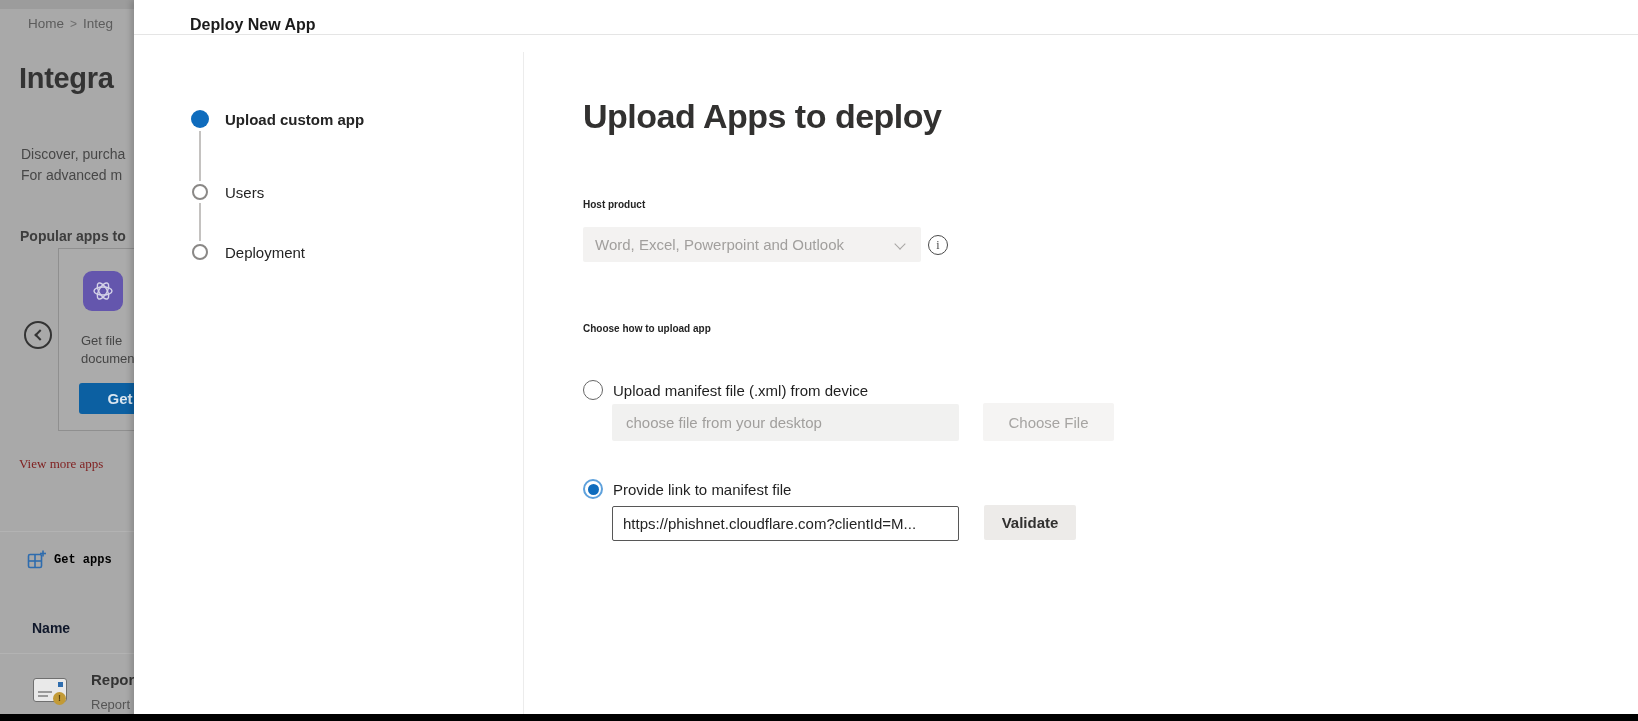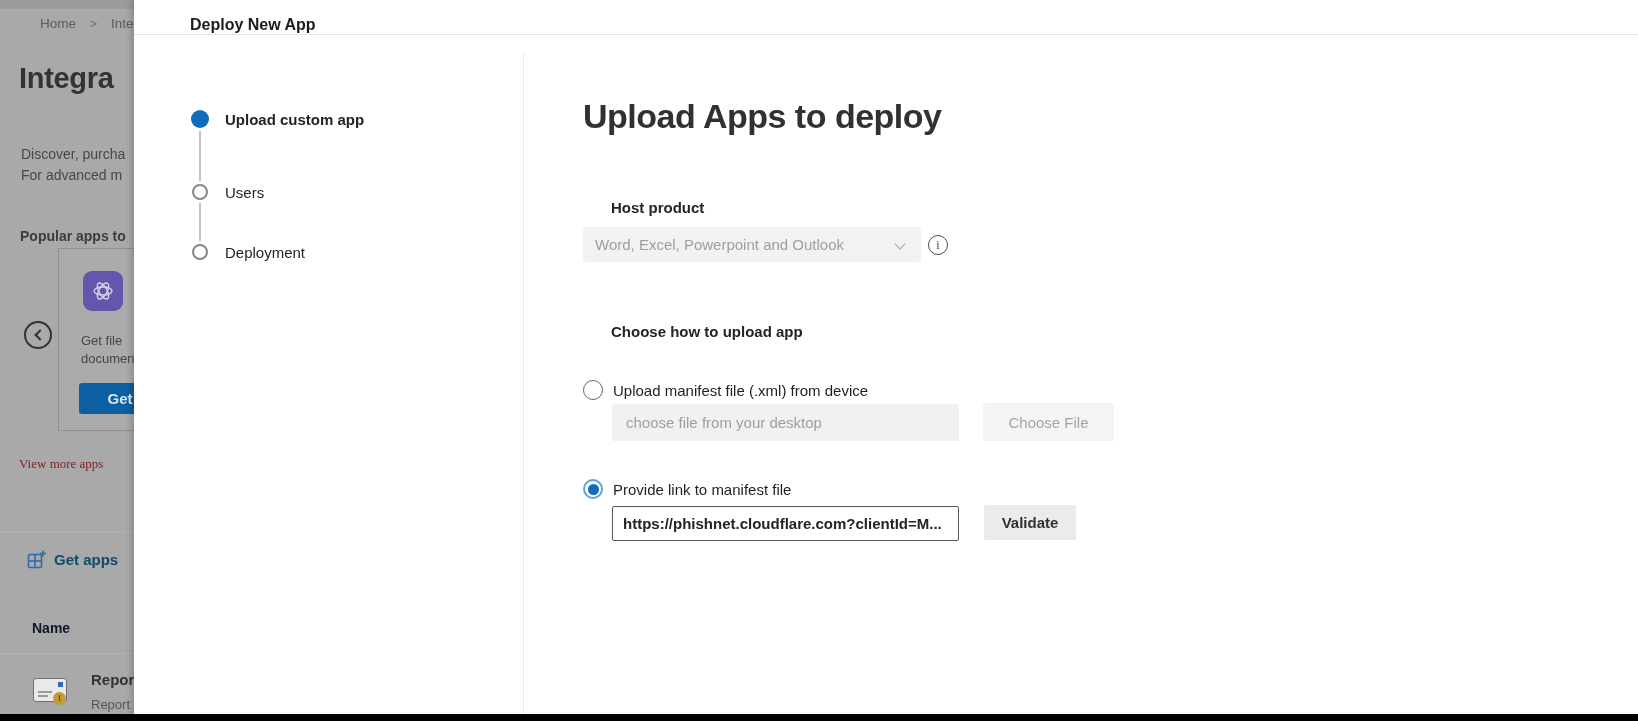--- a/index.html
+++ b/index.html
@@ -3,37 +3,37 @@
 <meta charset="utf-8">
 <style>
   * { margin:0; padding:0; box-sizing:border-box; }
   html,body { width:1638px; height:721px; overflow:hidden; }
   body { font-family:"Liberation Sans", sans-serif; }
   .screen { position:relative; width:1638px; height:721px; background:#ffffff; overflow:hidden; }
 
   
   .bg { position:absolute; left:0; top:0; width:134px; height:721px; background:#a9a9a9; overflow:hidden; }
   .bg-topband { position:absolute; left:0; top:0; width:134px; height:9px; background:#9c9c9c; }
-  .breadcrumb { position:absolute; left:28px; top:16px; display:flex; align-items:center; gap:14px; font-size:13.5px; color:#5c5c5c; white-space:nowrap;margin-left:12px; }
+  .breadcrumb { position:absolute; left:28px; top:16px; display:flex; align-items:center; gap:6px; font-size:13.5px; color:#5c5c5c; white-space:nowrap; }
   .breadcrumb .sep { font-size:12px; color:#6e6e6e; }
   .bg-title { position:absolute; left:19px; top:62px; font-size:29px; font-weight:bold; color:#333333; letter-spacing:-0.3px; white-space:nowrap;text-align:center; }
   .bg-intro { position:absolute; left:21px; top:144px; font-size:14px; color:#474747; line-height:21px; white-space:nowrap; }
   .bg-section { position:absolute; left:20px; top:228px; font-size:14px; font-weight:bold; color:#3d3d3d; white-space:nowrap; }
 
   .card { position:absolute; left:58px; top:248px; width:110px; height:183px; border:1px solid #8f8f8f; background:#abababo; background:#ababab; }
   .adobe { position:absolute; left:24px; top:22px; width:40px; height:40px; border-radius:9px; background:#6456ad; display:flex; align-items:center; justify-content:center; }
   .card-line { position:absolute; left:22px; font-size:13px; color:#454545; white-space:nowrap; }
   .get-btn { position:absolute; left:20px; top:134px; width:82px; height:31px; background:#0c60a2; border:none; border-radius:3px; color:#dbe6f0; font-size:15px; font-weight:bold; font-family:inherit; cursor:pointer; }
   .carousel { position:absolute; left:24px; top:321px; width:28px; height:28px; border-radius:50%; border:2px solid #333333; background:transparent; cursor:pointer; }
   .chev-left { position:absolute; left:10px; top:8px; width:8px; height:8px; border-left:2px solid #333333; border-bottom:2px solid #333333; transform:rotate(45deg); }
   .view-more { position:absolute; left:19px; top:456px; font-family:"Liberation Serif", serif; font-size:13px; color:#7f1d1d; white-space:nowrap; cursor:pointer; }
   .hr { position:absolute; left:0; width:134px; height:1px; background:#b3b3b3; }
   .hr1 { top:531px; } .hr2 { top:653px; }
   .get-apps { position:absolute; left:27px; top:550px; display:flex; align-items:center; gap:8px; cursor:pointer; }
-  .get-apps-label { font-size:15px; font-weight:600; color:#0c4a6e; white-space:nowrap; }
+  .get-apps-label { font-size:12px; font-weight:600; color:#000000; white-space:nowrap;font-family:Liberation Mono, monospace; }
   .name-header { position:absolute; left:32px; top:620px; font-size:14px; font-weight:bold; color:#0f172a; }
   .mail-row { position:absolute; left:33px; top:671px; width:110px; height:45px; cursor:pointer; }
   .mail-icon { position:absolute; left:0; top:7px; width:34px; height:24px; background:#e9e9e9; border:1.5px solid #6f6f6f; border-radius:3px; }
   .mail-line { position:absolute; left:4px; height:1.5px; background:#9a9a9a; }
   .mail-dot { position:absolute; right:3px; top:3px; width:5px; height:5px; background:#2f6dae; }
   .badge { position:absolute; left:20px; top:21px; width:13px; height:13px; border-radius:50%; background:#c29a36; color:#5a4510; font-size:9px; font-weight:bold; text-align:center; line-height:13px; }
   .row-title { position:absolute; left:58px; top:0px; font-size:15px; font-weight:600; color:#333333; white-space:nowrap; }
   .row-sub { position:absolute; left:58px; top:26px; font-size:13px; color:#555555; white-space:nowrap; }
 
   
@@ -44,36 +44,36 @@
 
   
   .step-dot-active { position:absolute; left:57px; width:18px; height:18px; border-radius:50%; background:#0f6cbd; }
   .step-dot { position:absolute; left:58px; width:16px; height:16px; border-radius:50%; background:#ffffff; border:2px solid #8a8886; }
   .step-line { position:absolute; left:65px; width:2px; background:#c4c2c0; }
   .step-label { position:absolute; left:91px; font-size:15px; color:#242424; white-space:nowrap; cursor:pointer; }
   .step-label.active { font-weight:bold; }
 
   
   .content-h1 { position:absolute; left:449px; top:97px; font-size:34px; font-weight:bold; color:#323130; letter-spacing:-0.5px; white-space:nowrap; }
-  .field-label { position:absolute; left:449px; font-size:15px; font-weight:bold; color:#242424; white-space:nowrap;margin-left:28px; }
+  .field-label { position:absolute; left:449px; font-size:10px; font-weight:bold; color:#242424; white-space:nowrap; }
   .dropdown { position:absolute; left:449px; top:227px; width:338px; height:35px; background:#f3f2f1; border-radius:2px; cursor:pointer; }
   .dropdown-value { position:absolute; left:12px; top:0; line-height:35px; font-size:15px; color:#a19f9d; white-space:nowrap; }
   .chev-down { position:absolute; right:17px; top:13px; width:8px; height:8px; border-left:1.5px solid #a8a6a4; border-bottom:1.5px solid #a8a6a4; transform:rotate(-45deg); }
   .info { position:absolute; left:794px; top:235px; width:20px; height:20px; border-radius:50%; border:1.5px solid #4a4a4a; color:#4a4a4a; font-size:12px; text-align:center; line-height:18px; font-family:"Liberation Serif", serif; cursor:pointer; }
 
   .radio { position:absolute; left:449px; width:20px; height:20px; border-radius:50%; background:#fff; }
   .radio.unchecked { border:1.5px solid #666666; }
   .radio.checked { border:2px solid #5ea1dc; }
   .radio.checked .dot { position:absolute; left:50%; top:50%; width:11px; height:11px; margin:-5.5px 0 0 -5.5px; border-radius:50%; background:#0f6cbd; }
   .radio-label { position:absolute; left:479px; font-size:15px; color:#1f1f1f; white-space:nowrap; cursor:pointer; }
 
   .file-input { position:absolute; left:478px; top:404px; width:347px; height:37px; background:#f1f1f0; border:none; border-radius:2px; padding:0 14px; font-size:15px; font-family:inherit; color:#5a5a5a; }
   .file-input::placeholder { color:#a19f9d; opacity:1; }
   .ghost-btn { position:absolute; left:849px; top:403px; width:131px; height:38px; background:#f5f4f3; border:none; border-radius:2px; font-size:15px; color:#a6a4a2; font-family:inherit; }
-  .url-input { position:absolute; left:478px; top:506px; width:347px; height:35px; background:#ffffff; border:1.5px solid #575757; border-radius:2px; padding:0 10px; font-size:15px; font-family:inherit; color:#242424;font-weight:bold; }
+  .url-input { position:absolute; left:478px; top:506px; width:347px; height:35px; background:#ffffff; border:1.5px solid #575757; border-radius:2px; padding:0 10px; font-size:15px; font-family:inherit; color:#242424; }
   .validate-btn { position:absolute; left:850px; top:505px; width:92px; height:35px; background:#edebe9; border:none; border-radius:2px; font-size:15px; font-weight:bold; color:#323130; font-family:inherit; cursor:pointer; }
 
   .bottombar { position:absolute; left:0; top:714px; width:1638px; height:7px; background:#000000; z-index:50; }
 </style>
 </head>
 <body>
 
 <div class="screen">
 
   <div class="bg">

